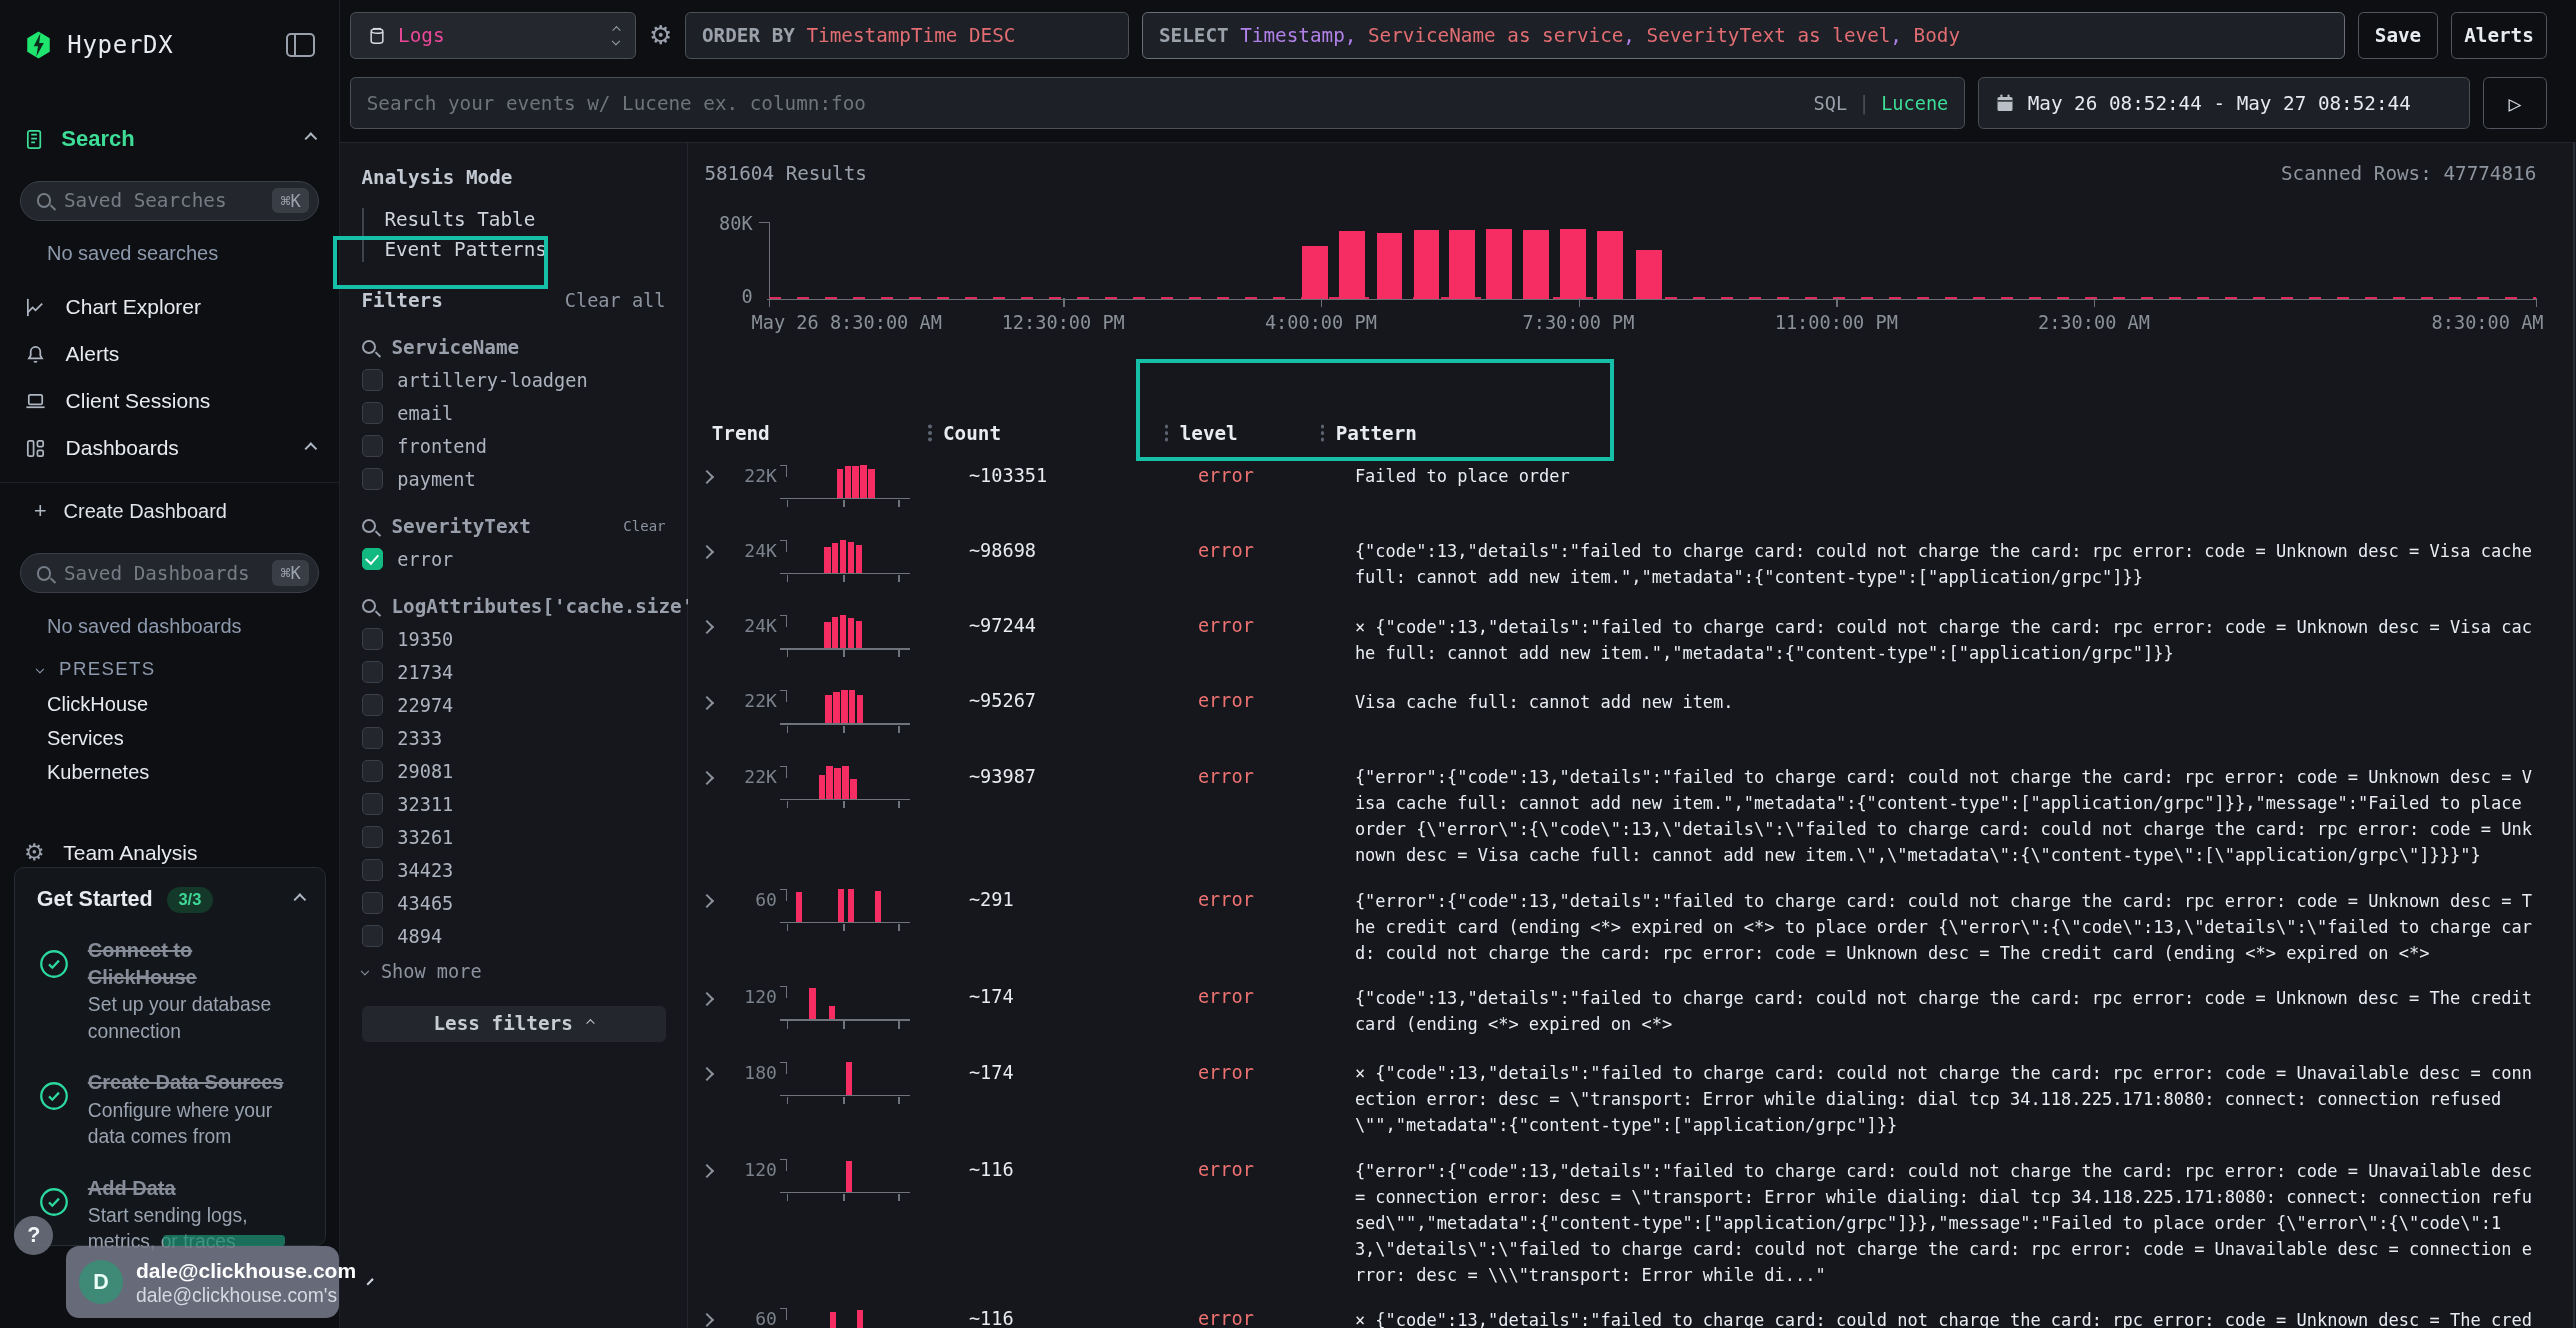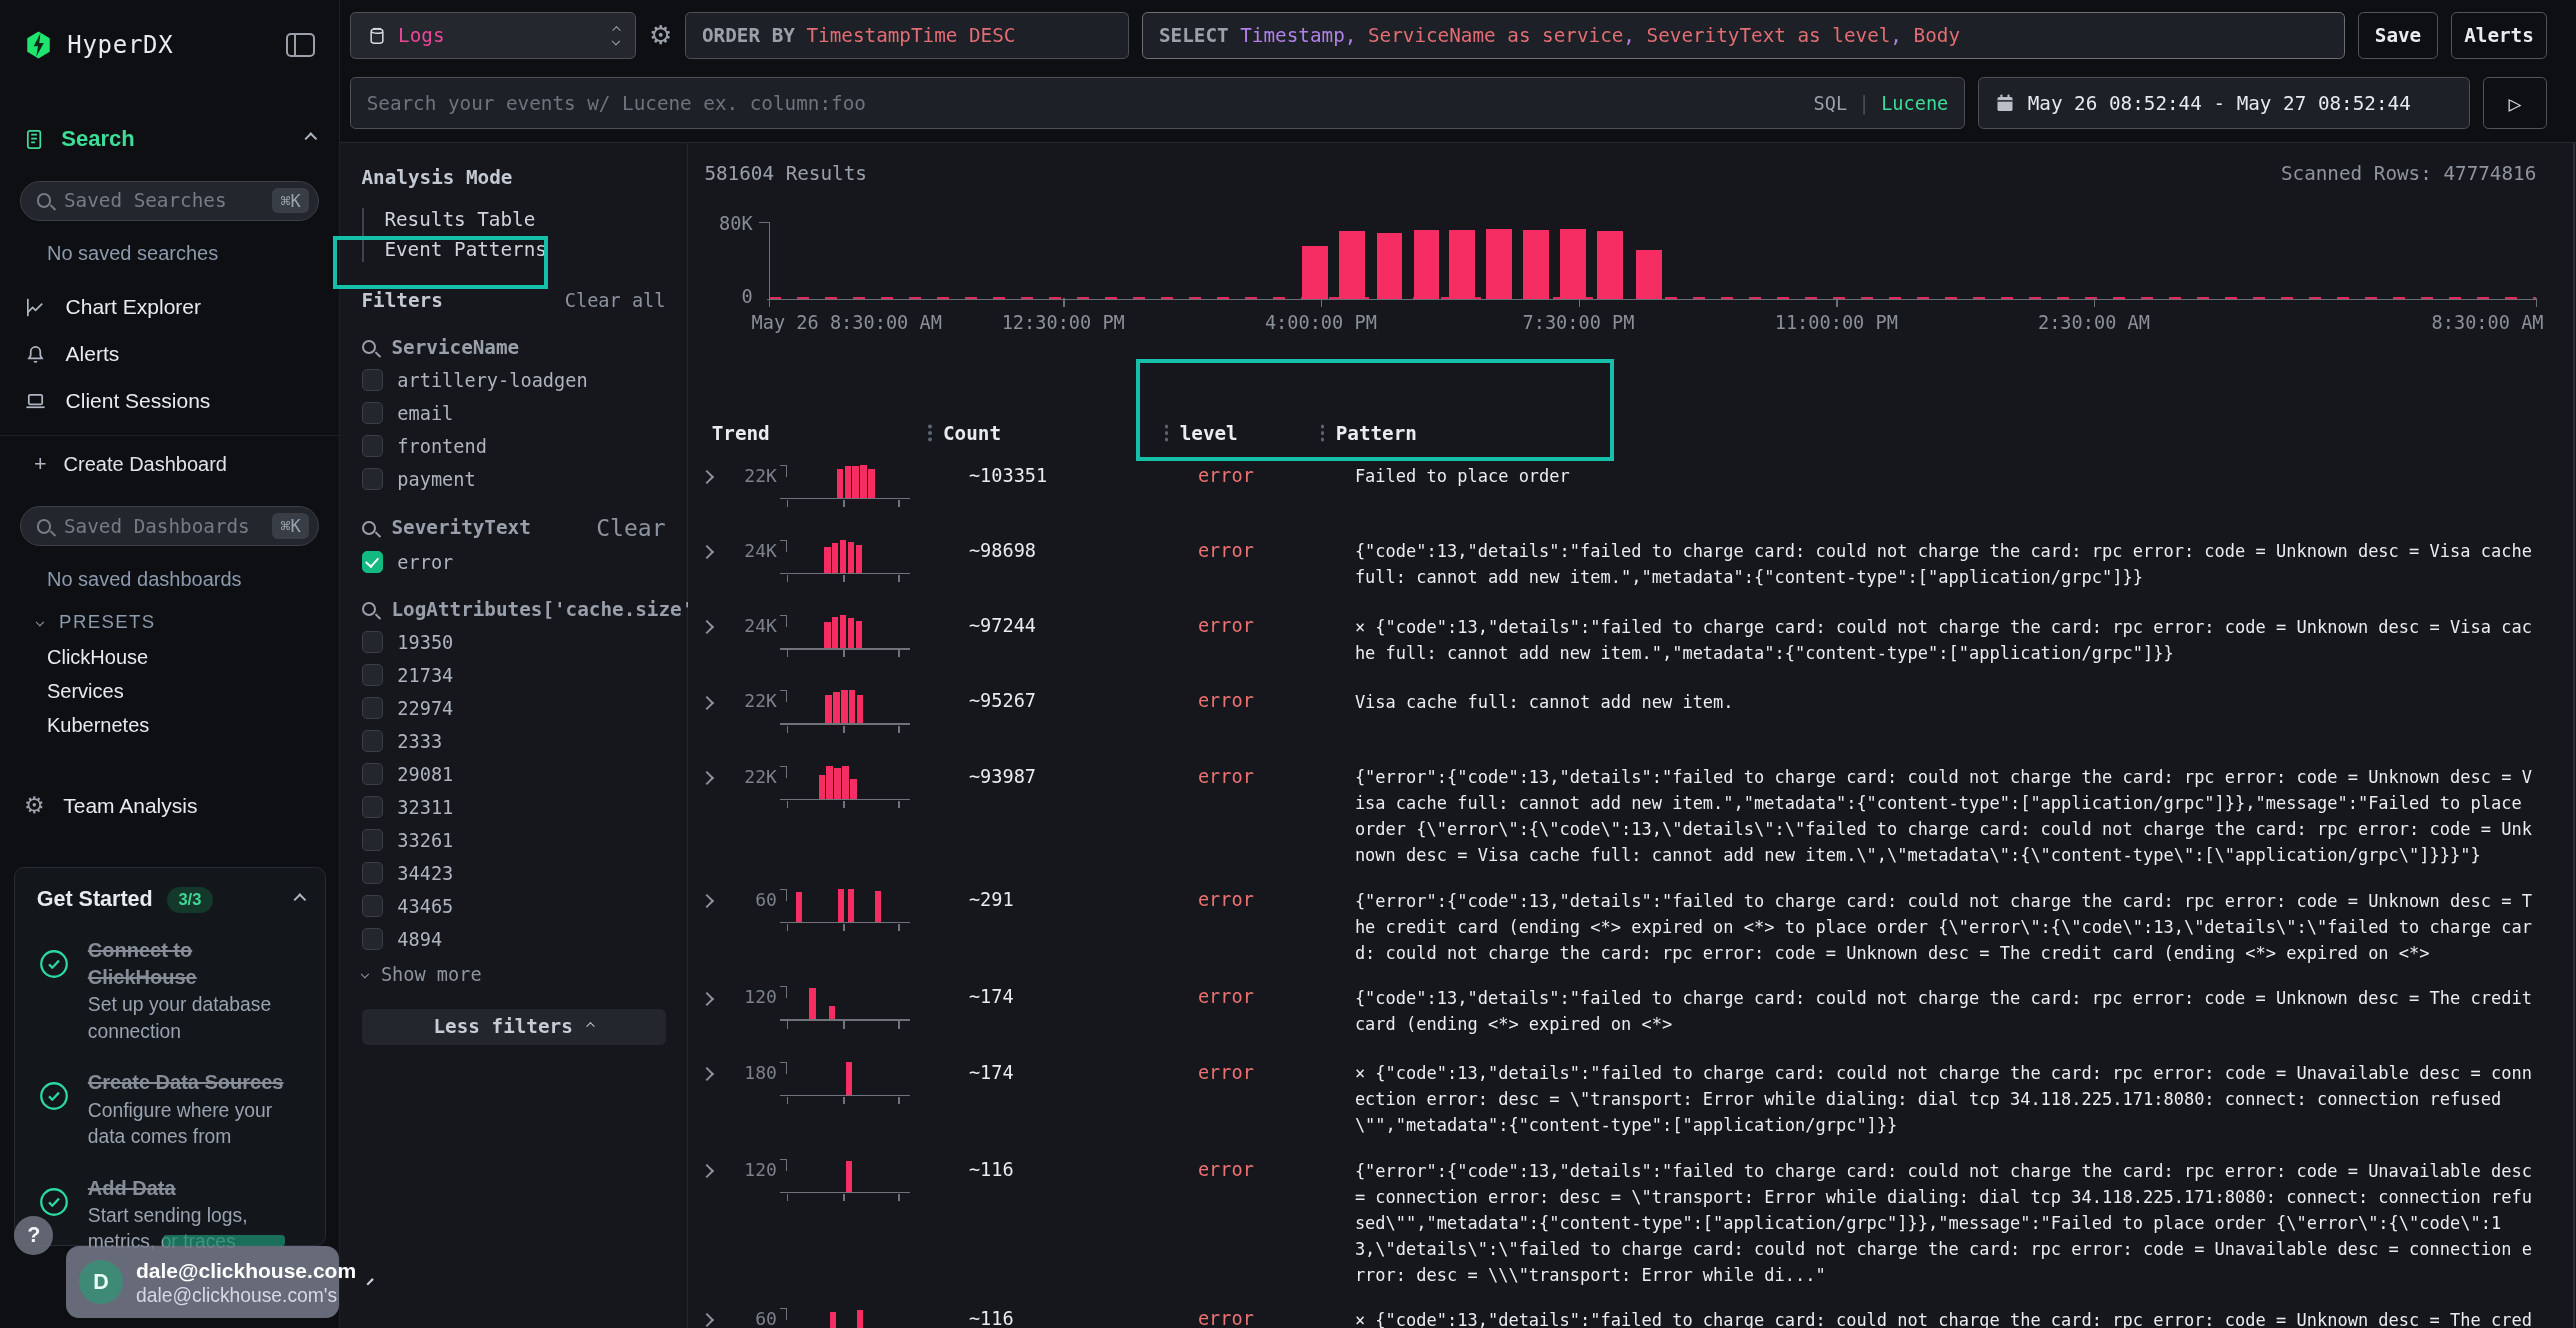--- a/index.html
+++ b/index.html
@@ -98,21 +98,21 @@
   .fp-head{display:flex;align-items:baseline;padding:0 21.5px;font-weight:bold;color:#c3c9d2}
   #analysis-head{margin-top:23px}
   #mode-list{margin:15.7px 0 0 21.5px;position:relative;padding-left:2.9px}
   #mode-list::before{content:"";position:absolute;left:0;top:2.9px;bottom:2.9px;width:2.1px;background:#3f444c}
   .mode-item{height:30px;display:flex;align-items:center;padding-left:20px;color:#d0d5dc}
   #filters-head{margin-top:24px}
   #clear-all{margin-left:auto;font-weight:normal;color:#8d94a0;font-size:18.6px}
   #filter-groups{padding:0 21.5px}
   .fgroup{margin-top:24px}
   .fg-head{display:flex;align-items:center;gap:15.7px;color:#99a0ac;font-weight:bold}
-  .fg-clear{margin-left:auto;font-weight:normal;color:#8d94a0;font-size:23px}
+  .fg-clear{margin-left:auto;font-weight:normal;color:#8d94a0;font-size:14px}
   .fopt{display:flex;align-items:center;gap:14.3px;margin-top:10px;height:23px;color:#aeb4bf;font-size:18.6px}
   .cb{width:21.5px;height:21.5px;border-radius:5px;background:#23262d;border:1.4px solid #3a3f48;flex:none;position:relative}
   .cb.on{background:#12b981;border-color:#12b981}
   .cb.on::after{content:"";position:absolute;left:5.7px;top:2.9px;width:6.4px;height:10px;border-right:2.1px solid #fff;border-bottom:2.1px solid #fff;transform:rotate(42deg)}
   .show-more{display:flex;align-items:center;gap:13px;margin-top:13px;color:#8d94a0;font-size:18.6px}
   #less-filters{margin:24px 21.5px 0 21.5px;height:36px;border-radius:5.7px;background:#23262c;display:flex;align-items:center;justify-content:center;gap:14.3px;font-weight:bold;color:#c7ccd4;font-size:19.3px}
   #less-filters .chev{color:#c7ccd4}
 
   
   #results-meta{display:flex;align-items:center;padding:0 29px 0 5.7px;color:#9aa0ab;font-size:19.3px}
@@ -202,20 +202,29 @@
           <path d="M10.5 19a1.8 1.8 0 0 0 3 0"></path>
       </svg>
       <span>Alerts</span>
     </div>
     <div class="nav-item">
       <svg width="23" height="23" viewBox="0 0 24 24" fill="none" stroke="#aeb6c2" stroke-width="1.8">
         <rect x="5" y="5" width="14" height="10" rx="1.5"></rect>
           <path d="M2.5 18h19"></path>
       </svg>
       <span>Client Sessions</span>
+    </div>
+    <div class="nav-item">
+      <svg width="23" height="23" viewBox="0 0 24 24" fill="none" stroke="#aeb6c2" stroke-width="1.8">
+        <rect x="4" y="4" width="6" height="16" rx="1.5"></rect>
+          <rect x="14" y="4" width="6" height="6" rx="1.5"></rect>
+          <rect x="14" y="14" width="6" height="6" rx="1.5"></rect>
+      </svg>
+      <span>Dashboards</span>
+      <span class="chev up"></span>
     </div>
   </div>
 
   <div class="sb-div"></div>
 
   <div id="create-dash">
     <span class="plus">+</span>
     <span>Create Dashboard</span>
   </div>
 

